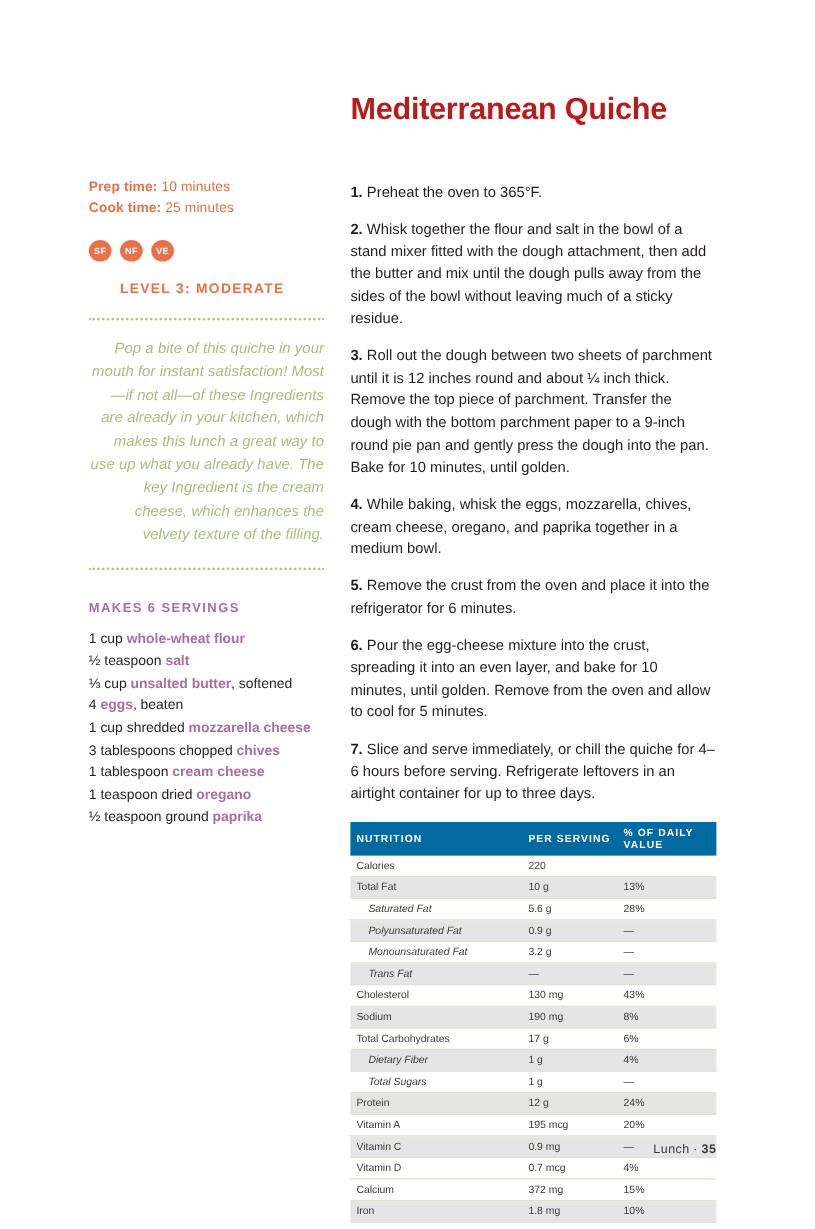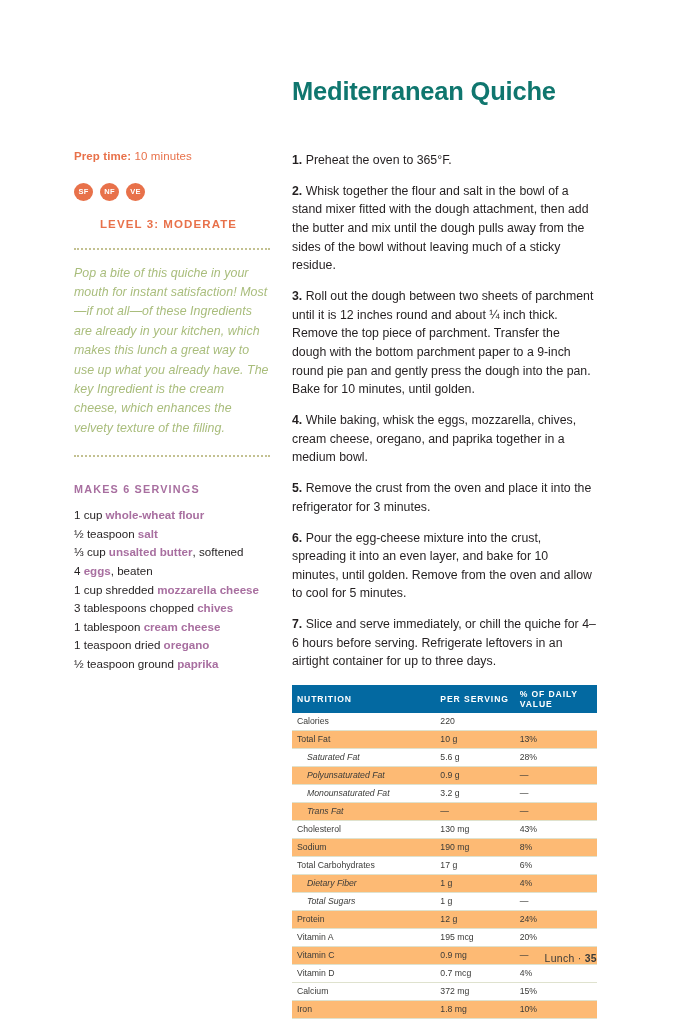--- a/index.html
+++ b/index.html
@@ -74,20 +74,21 @@
     border-top: 2px dotted #c3c191;
   }
 
   .note {
     margin-top: 14px;
     color: #a9bd7c;
     font-size: 12.4px;
     line-height: 19.4px;
     font-style: italic;
     letter-spacing: 0.05px;
+    text-align: right;
   }
 
   .dotted-rule.second { margin-top: 17px; }
 
   .servings {
     margin-top: 26px;
     color: #a86fa0;
     font-size: 10.8px;
     font-weight: bold;
     letter-spacing: 1.2px;
@@ -108,21 +109,21 @@
 
   
   .content {
     position: absolute;
     left: 292px;
     top: 76px;
     width: 305px;
   }
 
   .recipe-title {
-    color: #0f766e;
+    color: #b91c1c;
     font-size: 25.5px;
     font-weight: bold;
     letter-spacing: -0.2px;
     line-height: 30px;
     margin: 0;
   }
 
   .steps {
     margin-top: 45px;
   }
@@ -158,21 +159,21 @@
     text-transform: uppercase;
   }
 
   .nutrition td {
     font-size: 8.7px;
     color: #3b3b39;
     padding: 3px 0 3px 5px;
     border-bottom: 0.6px solid #dfe2ce;
     line-height: 11px;
   }
-  .nutrition tr.shade td { background: #fdba74; margin-top: 20px; }
+  .nutrition tr.shade td { background: #e5e5e5; margin-top: 20px; }
   .nutrition td.sub {
     font-style: italic;
     padding-left: 15px;
   }
 
   
   .footer {
     position: absolute;
     left: 0;
     right: 82px;
@@ -189,20 +190,24 @@
 <body>
 
 <div class="page">
 
   <div class="sidebar">
 
     <div class="times">
       <div class="row">
         <span class="lbl">Prep time:</span>
         <span class="val">10 minutes</span>
+      </div>
+      <div class="row">
+        <span class="lbl">Cook time:</span>
+        <span class="val">25 minutes</span>
       </div>
     </div>
 
     <div class="badges">
       <span class="badge">SF</span>
       <span class="badge">NF</span>
       <span class="badge">VE</span>
     </div>
 
     <div class="level">LEVEL 3: MODERATE</div>
@@ -231,21 +236,21 @@
 
   <div class="content">
 
     <h1 class="recipe-title">Mediterranean Quiche</h1>
 
     <div class="steps">
         <p class="step"><span class="num">1.</span><span> Preheat the oven to 365°F.</span></p>
         <p class="step"><span class="num">2.</span><span> Whisk together the flour and salt in the bowl of a stand mixer fitted with the dough attachment, then add the butter and mix until the dough pulls away from the sides of the bowl without leaving much of a sticky residue.</span></p>
         <p class="step"><span class="num">3.</span><span> Roll out the dough between two sheets of parchment until it is 12 inches round and about ¼ inch thick. Remove the top piece of parchment. Transfer the dough with the bottom parchment paper to a 9-inch round pie pan and gently press the dough into the pan. Bake for 10 minutes, until golden.</span></p>
         <p class="step"><span class="num">4.</span><span> While baking, whisk the eggs, mozzarella, chives, cream cheese, oregano, and paprika together in a medium bowl.</span></p>
-        <p class="step"><span class="num">5.</span><span> Remove the crust from the oven and place it into the refrigerator for 3 minutes.</span></p>
+        <p class="step"><span class="num">5.</span><span> Remove the crust from the oven and place it into the refrigerator for 6 minutes.</span></p>
         <p class="step"><span class="num">6.</span><span> Pour the egg-cheese mixture into the crust, spreading it into an even layer, and bake for 10 minutes, until golden. Remove from the oven and allow to cool for 5 minutes.</span></p>
         <p class="step"><span class="num">7.</span><span> Slice and serve immediately, or chill the quiche for 4–6 hours before serving. Refrigerate leftovers in an airtight container for up to three days.</span></p>
       </div>
 
     <table class="nutrition">
       <colgroup>
           <col class="c1">
           <col class="c2">
           <col class="c3">
         </colgroup>

